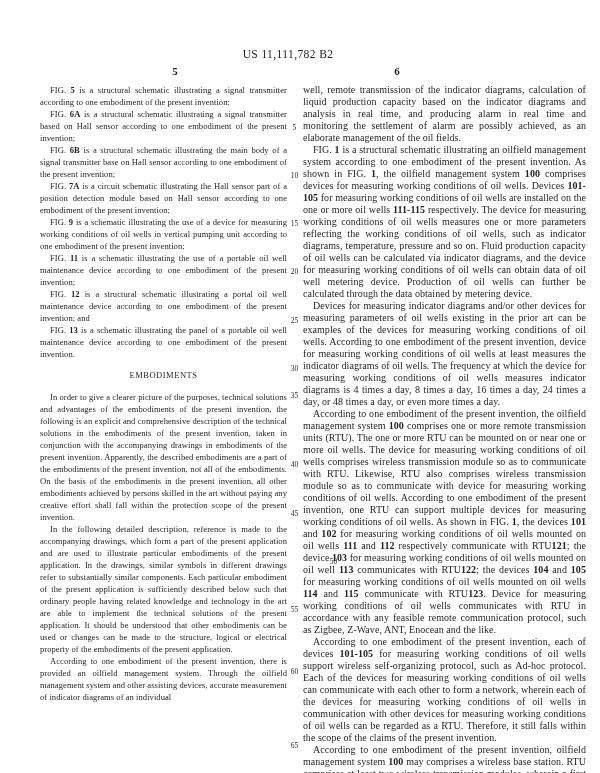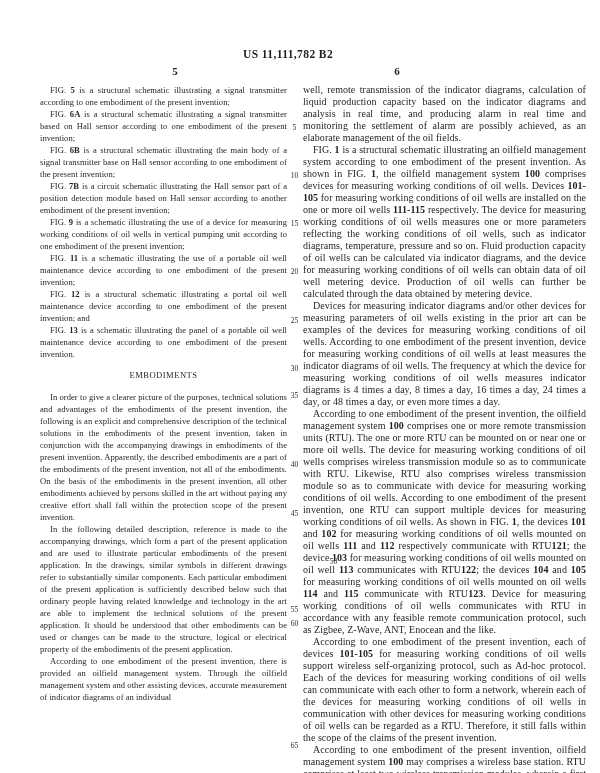--- a/index.html
+++ b/index.html
@@ -15,21 +15,20 @@
   }
   .patent-number {
     position: absolute;
     top: 48px;
     left: 138px;
     width: 300px;
     text-align: center;
     font-size: 11.5px;
     letter-spacing: 0.4px;
     white-space: nowrap;
-    font-weight: bold;
   }
   .col-num {
     position: absolute;
     top: 65px;
     width: 20px;
     text-align: center;
     font-weight: bold;
     font-size: 11px;
   }
   .col-num-left  { left: 165px; }
@@ -67,21 +66,21 @@
 
 <div class="page">
   <div class="patent-number">US 11,111,782 B2</div>
   <div class="col-num col-num-left">5</div>
   <div class="col-num col-num-right">6</div>
 
   <div class="column column-left" id="col-left">
       <p><span>FIG. </span><b>5</b><span> is a structural schematic illustrating a signal transmitter according to one embodiment of the present invention;</span></p>
       <p><span>FIG. </span><b>6A</b><span> is a structural schematic illustrating a signal transmitter based on Hall sensor according to one embodiment of the present invention;</span></p>
       <p><span>FIG. </span><b>6B</b><span> is a structural schematic illustrating the main body of a signal transmitter base on Hall sensor according to one embodiment of the present invention;</span></p>
-      <p><span>FIG. </span><b>7B</b><span> is a circuit schematic illustrating the Hall sensor part of a position detection module based on Hall sensor according to another embodiment of the present invention;</span></p>
+      <p><span>FIG. </span><b>7A</b><span> is a circuit schematic illustrating the Hall sensor part of a position detection module based on Hall sensor according to one embodiment of the present invention;</span></p>
       <p><span>FIG. </span><b>9</b><span> is a schematic illustrating the use of a device for measuring working conditions of oil wells in vertical pumping unit according to one embodiment of the present invention;</span></p>
       <p><span>FIG. </span><b>11</b><span> is a schematic illustrating the use of a portable oil well maintenance device according to one embodiment of the present invention;</span></p>
       <p><span>FIG. </span><b>12</b><span> is a structural schematic illustrating a portal oil well maintenance device according to one embodiment of the present invention; and</span></p>
       <p><span>FIG. </span><b>13</b><span> is a schematic illustrating the panel of a portable oil well maintenance device according to one embodiment of the present invention.</span></p>
       <p class="heading"><span>EMBODIMENTS</span></p>
       <p><span>In order to give a clearer picture of the purposes, technical solutions and advantages of the embodiments of the present invention, the following is an explicit and comprehensive description of the technical solutions in the embodiments of the present invention, taken in conjunction with the accompanying drawings in embodiments of the present invention. Apparently, the described embodiments are a part of the embodiments of the present invention, not all of the embodiments. On the basis of the embodiments in the present invention, all other embodiments achieved by persons skilled in the art without paying any creative effort shall fall within the protection scope of the present invention.</span></p>
       <p><span>In the following detailed description, reference is made to the accompanying drawings, which form a part of the present application and are used to illustrate particular embodiments of the present application. In the drawings, similar symbols in different drawings refer to substantially similar components. Each particular embodiment of the present application is sufficiently described below such that ordinary people having related knowledge and technology in the art are able to implement the technical solutions of the present application. It should be understood that other embodiments can be used or changes can be made to the structure, logical or electrical property of the embodiments of the present application.</span></p>
       <p><span>According to one embodiment of the present invention, there is provided an oilfield management system. Through the oilfield management system and other assisting devices, accurate measurement of indicator diagrams of an individual</span></p>
     </div>
 
@@ -90,21 +89,21 @@
       <div class="gutter-num" style="top: 170.85px;">10</div>
       <div class="gutter-num" style="top: 219.1px;">15</div>
       <div class="gutter-num" style="top: 267.35px; text-align: center;">20</div>
       <div class="gutter-num" style="top: 315.6px;">25</div>
       <div class="gutter-num" style="top: 363.85px;">30</div>
       <div class="gutter-num" style="top: 391px;">35</div>
       <div class="gutter-num" style="top: 460.35px;">40</div>
       <div class="gutter-num" style="top: 508.6px;">45</div>
       <div class="gutter-num" style="top: 556.85px; padding-left: 39px;">50</div>
       <div class="gutter-num" style="top: 605.1px;">55</div>
-      <div class="gutter-num" style="top: 619px;">60</div>
+      <div class="gutter-num" style="top: 667px;">60</div>
       <div class="gutter-num" style="top: 701.6px; margin-top: 39px;">65</div>
     </div>
 
   <div class="column column-right" id="col-right">
       <p class="cont"><span>well, remote transmission of the indicator diagrams, calculation of liquid production capacity based on the indicator diagrams and analysis in real time, and producing alarm in real time and monitoring the settlement of alarm are possibly achieved, as an elaborate management of the oil fields.</span></p>
       <p><span>FIG. </span><b>1</b><span> is a structural schematic illustrating an oilfield management system according to one embodiment of the present invention. As shown in FIG. </span><b>1</b><span>, the oilfield management system </span><b>100</b><span> comprises devices for measuring working conditions of oil wells. Devices </span><b>101-105</b><span> for measuring working conditions of oil wells are installed on the one or more oil wells </span><b>111-115</b><span> respectively. The device for measuring working conditions of oil wells measures one or more parameters reflecting the working conditions of oil wells, such as indicator diagrams, temperature, pressure and so on. Fluid production capacity of oil wells can be calculated via indicator diagrams, and the device for measuring working conditions of oil wells can obtain data of oil well metering device. Production of oil wells can further be calculated through the data obtained by metering device.</span></p>
       <p><span>Devices for measuring indicator diagrams and/or other devices for measuring parameters of oil wells existing in the prior art can be examples of the devices for measuring working conditions of oil wells. According to one embodiment of the present invention, device for measuring working conditions of oil wells at least measures the indicator diagrams of oil wells. The frequency at which the device for measuring working conditions of oil wells measures indicator diagrams is 4 times a day, 8 times a day, 16 times a day, 24 times a day, or 48 times a day, or even more times a day.</span></p>
       <p><span>According to one embodiment of the present invention, the oilfield management system </span><b>100</b><span> comprises one or more remote transmission units (RTU). The one or more RTU can be mounted on or near one or more oil wells. The device for measuring working conditions of oil wells comprises wireless transmission module so as to communicate with RTU. Likewise, RTU also comprises wireless transmission module so as to communicate with device for measuring working conditions of oil wells. According to one embodiment of the present invention, one RTU can support multiple devices for measuring working conditions of oil wells. As shown in FIG. </span><b>1</b><span>, the devices </span><b>101</b><span> and </span><b>102</b><span> for measuring working conditions of oil wells mounted on oil wells </span><b>111</b><span> and </span><b>112</b><span> respectively communicate with RTU</span><b>121</b><span>; the device </span><b>103</b><span> for measuring working conditions of oil wells mounted on oil well </span><b>113</b><span> communicates with RTU</span><b>122</b><span>; the devices </span><b>104</b><span> and </span><b>105</b><span> for measuring working conditions of oil wells mounted on oil wells </span><b>114</b><span> and </span><b>115</b><span> communicate with RTU</span><b>123</b><span>. Device for measuring working conditions of oil wells communicates with RTU in accordance with any feasible remote communication protocol, such as Zigbee, Z-Wave, ANT, Enocean and the like.</span></p>
       <p><span>According to one embodiment of the present invention, each of devices </span><b>101-105</b><span> for measuring working conditions of oil wells support wireless self-organizing protocol, such as Ad-hoc protocol. Each of the devices for measuring working conditions of oil wells can communicate with each other to form a network, wherein each of the devices for measuring working conditions of oil wells in communication with other devices for measuring working conditions of oil wells can be regarded as a RTU. Therefore, it still falls within the scope of the claims of the present invention.</span></p>
       <p><span>According to one embodiment of the present invention, oilfield management system </span><b>100</b><span> may comprises a wireless base station. RTU comprises at least two wireless transmission modules, wherein a first wireless transmission module communicates with device for measuring working condi-</span></p>

